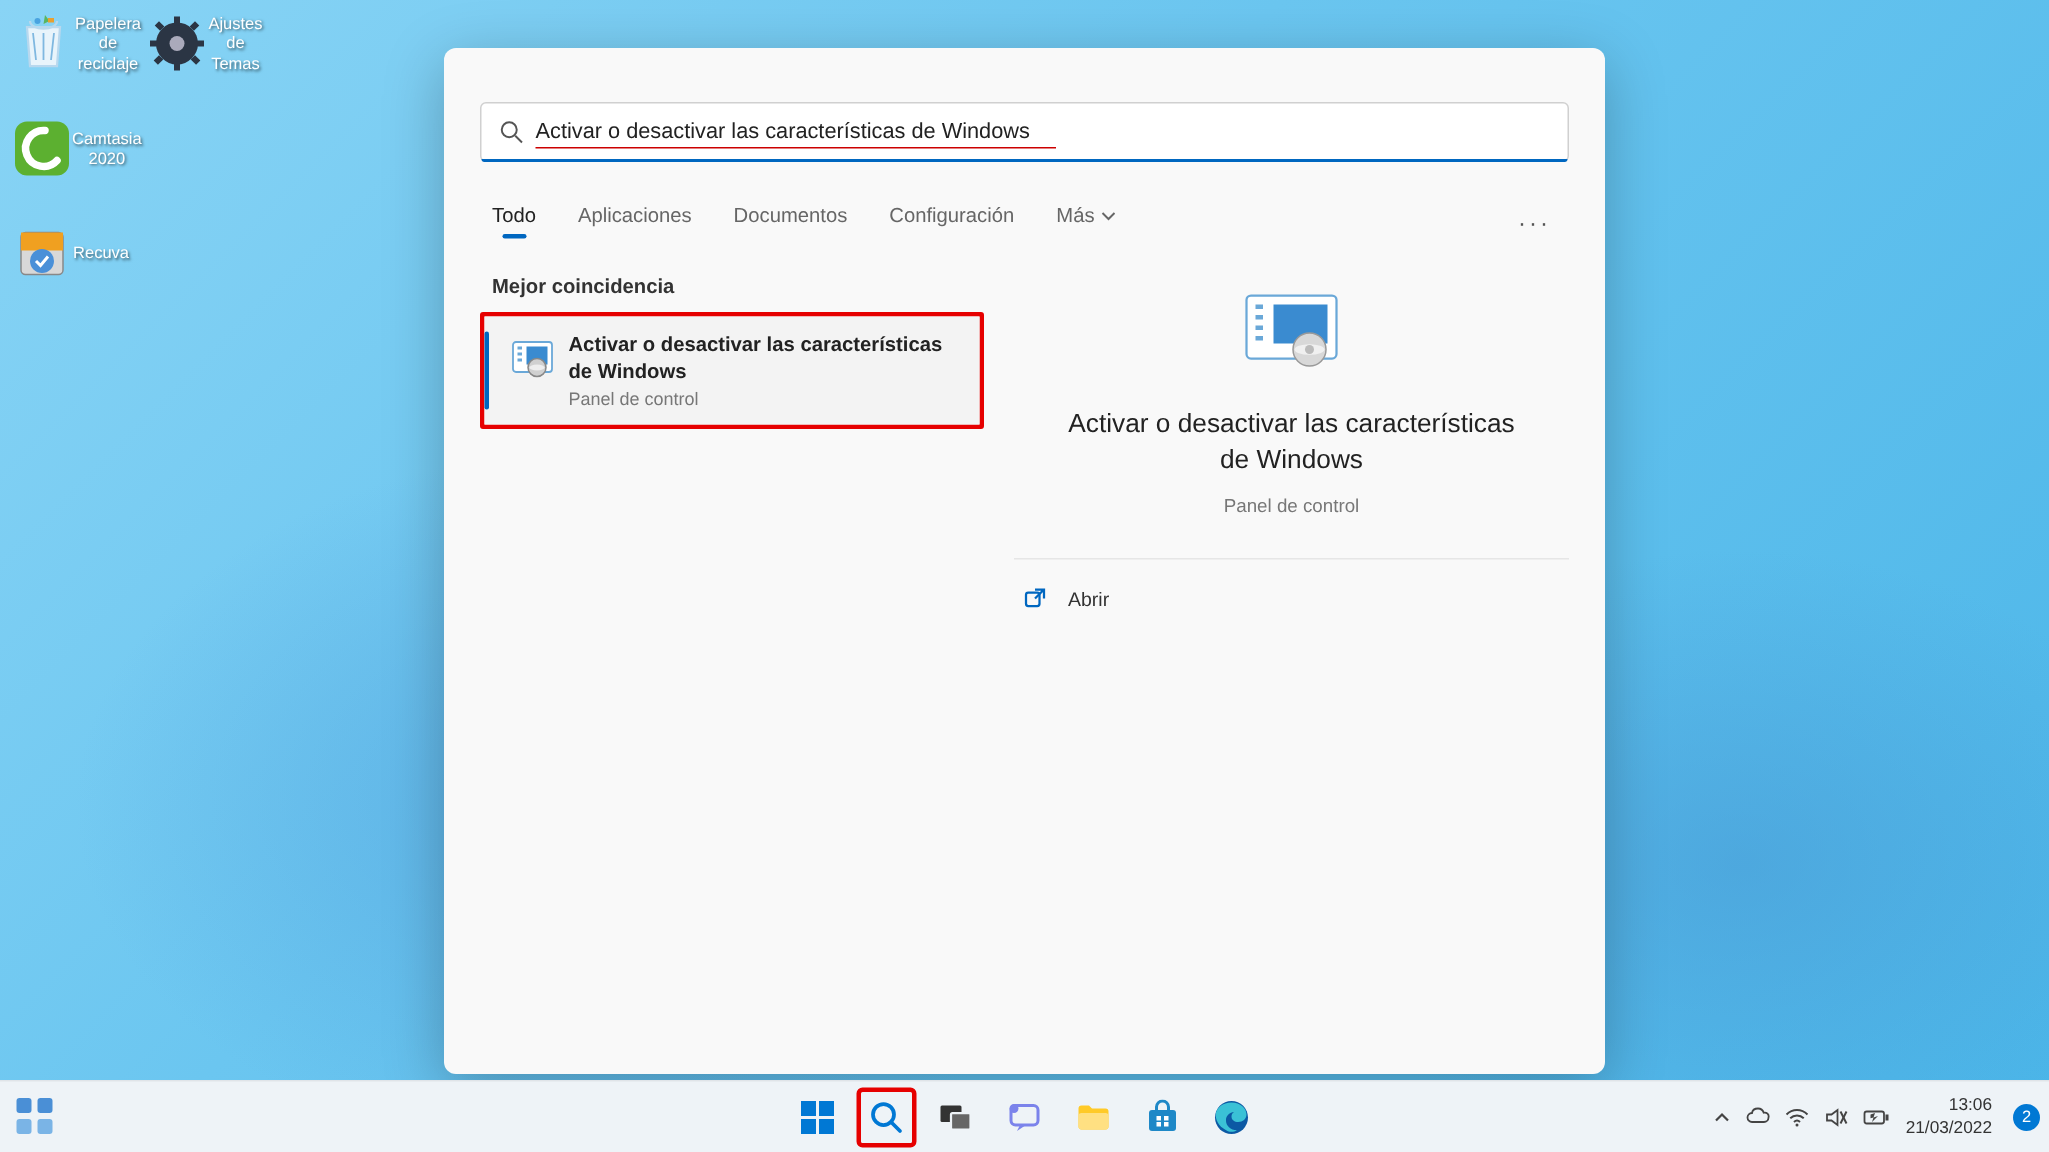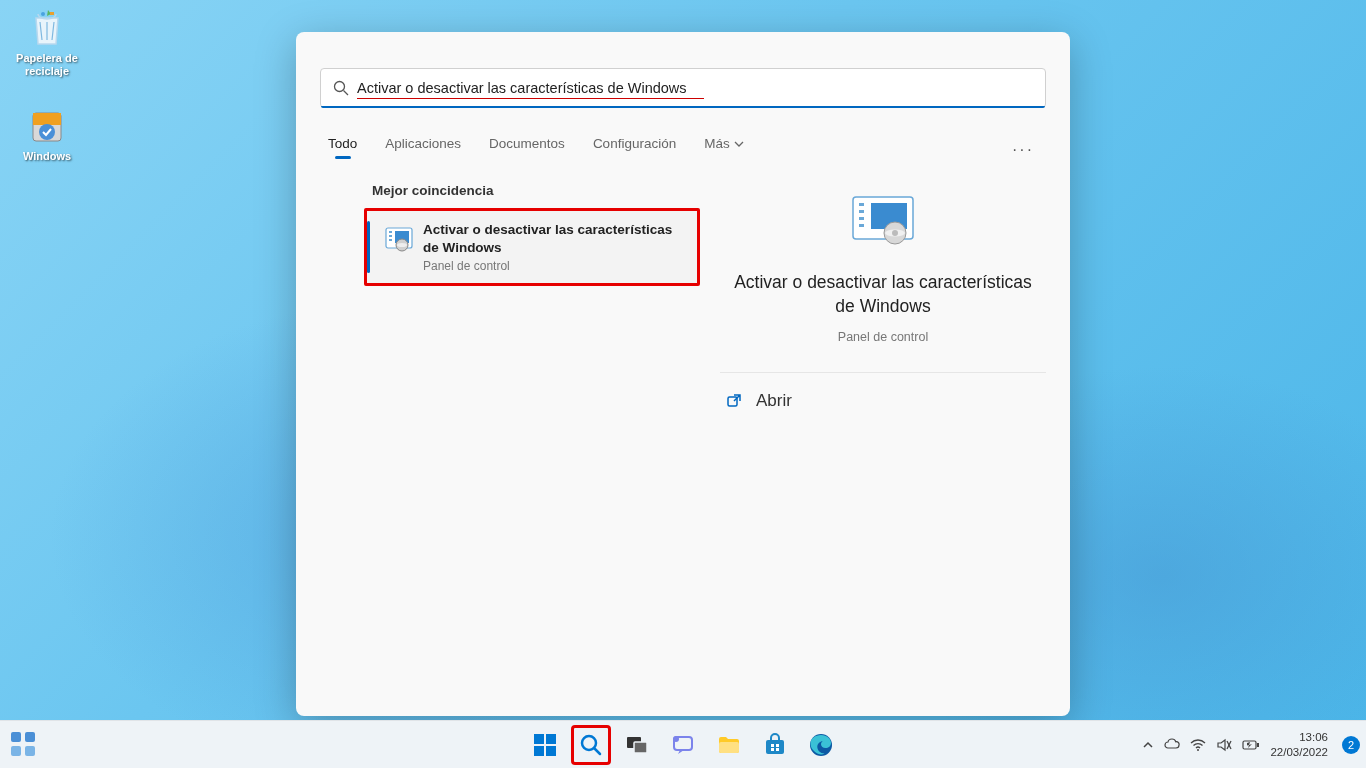--- a/index.html
+++ b/index.html
@@ -13,21 +13,21 @@
 .desktop::before {
   content: '';
   position: absolute;
   width: 100%; height: 100%;
   background: radial-gradient(ellipse 600px 400px at 30% 70%, rgba(80,160,220,0.6) 0%, transparent 60%),
               radial-gradient(ellipse 500px 350px at 85% 75%, rgba(70,150,210,0.5) 0%, transparent 60%);
 }
 
 .desktop-icons { position: absolute; top: 8px; left: 8px; display: flex; flex-direction: column; gap: 28px; z-index: 1; }
 .desktop-icons-col2 { position: absolute; top: 8px; left: 98px; display: flex; flex-direction: column; gap: 28px; z-index: 1; }
-.d-icon { width: 78px; display: flex; flex-direction: column; align-items: center; cursor: pointer; font-weight: bold; }
+.d-icon { width: 78px; display: flex; flex-direction: row; align-items: center; cursor: pointer; }
 .d-icon-img { width: 42px; height: 42px; display: flex; align-items: center; justify-content: center; }
 .d-icon-label { font-size: 11px; color: #fff; text-align: center; text-shadow: 1px 1px 2px rgba(0,0,0,0.6); margin-top: 2px; line-height: 1.2; }
 
 .search-panel {
   position: absolute;
   top: 32px; left: 296px;
   width: 774px; height: 684px;
   background: #f9f9f9;
   border-radius: 8px;
   box-shadow: 0 10px 40px rgba(0,0,0,0.25);
@@ -46,41 +46,41 @@
 .search-underline { position: absolute; left: 36px; bottom: 8px; height: 1.5px; background: #cc0000; width: 347px; }
 .search-box-bottomline { position: absolute; left: 0; right: 0; bottom: -1px; height: 2px; background: #0067c0; border-radius: 0 0 4px 4px; }
 
 .tabs { display: flex; gap: 28px; margin: 28px 0 0 8px; align-items: flex-end; font-size: 13.5px; color: #666; }
 .tab { cursor: pointer; padding-bottom: 8px; position: relative; }
 .tab.active { color: #222; }
 .tab.active::after { content:''; position:absolute; bottom:0; left: 50%; transform: translateX(-50%); width: 16px; height: 3px; background:#0067c0; border-radius: 2px; }
 .tab-more { display: flex; align-items: center; gap: 4px; }
 .tabs-more-dots { margin-left: auto; margin-right: 12px; font-size: 16px; color: #555; letter-spacing: 2px; cursor: pointer; }
 
-.content { display: flex; margin-top: 24px; flex: 1; margin-left: 44px; }
+.content { display: flex; margin-top: 24px; flex: 1; }
 .left { width: 336px; }
 .right { flex: 1; padding-left: 20px; }
 
 .section-label { font-size: 13.5px; color: #333; font-weight: 600; margin-left: 8px; margin-bottom: 10px; }
 
 .result-box { border: 3px solid #e60000; border-radius: 2px; padding: 0; }
 .result-item { display: flex; padding: 10px 12px; cursor: pointer; position: relative; background: #f3f3f3; }
 .result-item::before { content:''; position:absolute; left:0; top:10px; bottom:10px; width:3px; background:#0067c0; border-radius:2px; }
 .result-icon { width: 28px; height: 28px; margin: 4px 10px 0 6px; flex-shrink: 0; }
 .result-text { display: flex; flex-direction: column; }
 .result-title { font-size: 13.5px; color: #222; font-weight: 600; line-height: 1.35; }
 .result-sub { font-size: 12px; color: #777; margin-top: 2px; }
 
 .preview { display: flex; flex-direction: column; align-items: center; }
 .preview-icon { width: 64px; height: 52px; margin-top: 10px; margin-bottom: 26px; }
 .preview-title { font-size: 17.5px; color: #222; text-align: center; max-width: 320px; line-height: 1.35; }
 .preview-sub { font-size: 12.5px; color: #777; margin-top: 12px; }
 .preview-sep { width: 100%; height: 1px; background: #e6e6e6; margin: 28px 0 18px; }
 .preview-action { display: flex; align-items: center; gap: 14px; align-self: flex-start; margin-left: 6px; cursor: pointer; }
-.preview-action-label { font-size: 17px; color: #333; text-align: center; }
+.preview-action-label { font-size: 13px; color: #333; text-align: center; }
 
 .taskbar {
   position: absolute; bottom: 0; left: 0; right: 0;
   height: 48px; background: #eef3f7;
   border-top: 1px solid rgba(0,0,0,0.06);
   display: flex; align-items: center;
   z-index: 20;
   padding-left: 20px;
 }
 .widgets { position: absolute; left: 10px; width: 28px; height: 28px; cursor: pointer; }
@@ -109,31 +109,59 @@
             <circle cx="17" cy="6" r="2" fill="#4aa3e0"></circle>
             <path d="M22 2l3 4-4 2z" fill="#5ab560"></path>
             <rect x="24" y="4" width="4" height="3" fill="#e8a030"></rect>
           </svg>
       </div>
       <div class="d-icon-label">Papelera de reciclaje</div>
     </div>
     <div class="d-icon">
       <div class="d-icon-img">
         <svg width="40" height="40" viewBox="0 0 40 40">
+            <rect x="2" y="2" width="36" height="36" rx="8" fill="#5cb030"></rect>
+            <path d="M22 8a12 12 0 1 0 8 20" fill="none" stroke="#fff" stroke-width="5" stroke-linecap="round"></path>
+          </svg>
+      </div>
+      <div class="d-icon-label">Camtasia 2020</div>
+    </div>
+    <div class="d-icon">
+      <div class="d-icon-img">
+        <svg width="40" height="40" viewBox="0 0 40 40">
             <rect x="6" y="6" width="28" height="28" rx="3" fill="#d8d8d8" stroke="#888"></rect>
             <rect x="6" y="6" width="28" height="12" fill="#f0a020"></rect>
             <circle cx="20" cy="25" r="8" fill="#4a90d8"></circle>
             <path d="M16 25l3 3 5-6" stroke="#fff" stroke-width="2" fill="none"></path>
           </svg>
       </div>
-      <div class="d-icon-label">Windows</div>
+      <div class="d-icon-label">Recuva</div>
     </div>
   </div>
 
   <div class="desktop-icons-col2">
+    <div class="d-icon">
+      <div class="d-icon-img">
+        <svg width="40" height="40" viewBox="0 0 40 40">
+            <circle cx="20" cy="20" r="14" fill="#2b3544"></circle>
+            <circle cx="20" cy="20" r="5" fill="#aab"></circle>
+            <g fill="#2b3544">
+              <rect x="18" y="2" width="4" height="6"></rect>
+              <rect x="18" y="32" width="4" height="6"></rect>
+              <rect x="2" y="18" width="6" height="4"></rect>
+              <rect x="32" y="18" width="6" height="4"></rect>
+              <rect x="6" y="6" width="5" height="4" transform="rotate(45 8 8)"></rect>
+              <rect x="29" y="29" width="5" height="4" transform="rotate(45 32 32)"></rect>
+              <rect x="29" y="6" width="5" height="4" transform="rotate(-45 32 8)"></rect>
+              <rect x="6" y="29" width="5" height="4" transform="rotate(-45 8 32)"></rect>
+            </g>
+          </svg>
+      </div>
+      <div class="d-icon-label">Ajustes de Temas</div>
+    </div>
   </div>
 
   <div class="search-panel">
     <div class="search-box">
       <svg width="16" height="16" viewBox="0 0 16 16">
           <circle cx="6.5" cy="6.5" r="5" fill="none" stroke="#555" stroke-width="1.3"></circle>
           <line x1="10.5" y1="10.5" x2="15" y2="15" stroke="#555" stroke-width="1.3"></line>
         </svg>
       <span class="search-text">Activar o desactivar las características de Windows</span>
       <div class="search-underline"></div>
@@ -288,19 +316,19 @@
             <line x1="15" y1="4" x2="11" y2="12" stroke="#444" stroke-width="1.3"></line>
           </svg>
         <svg width="18" height="14" viewBox="0 0 18 14">
             <rect x="1" y="3" width="13" height="8" rx="1.5" fill="none" stroke="#444" stroke-width="1.2"></rect>
             <rect x="15" y="5" width="2" height="4" fill="#444"></rect>
             <path d="M5 5l3-1-1 3 3-1-4 4 1-3-2 .5z" fill="#444"></path>
           </svg>
       </div>
       <div class="clock">
         <span>13:06</span>
-        <span>22/03/2022</span>
+        <span>21/03/2022</span>
       </div>
       <div class="notif">2</div>
     </div>
   </div>
 
 </div>
 
 </body></html>

